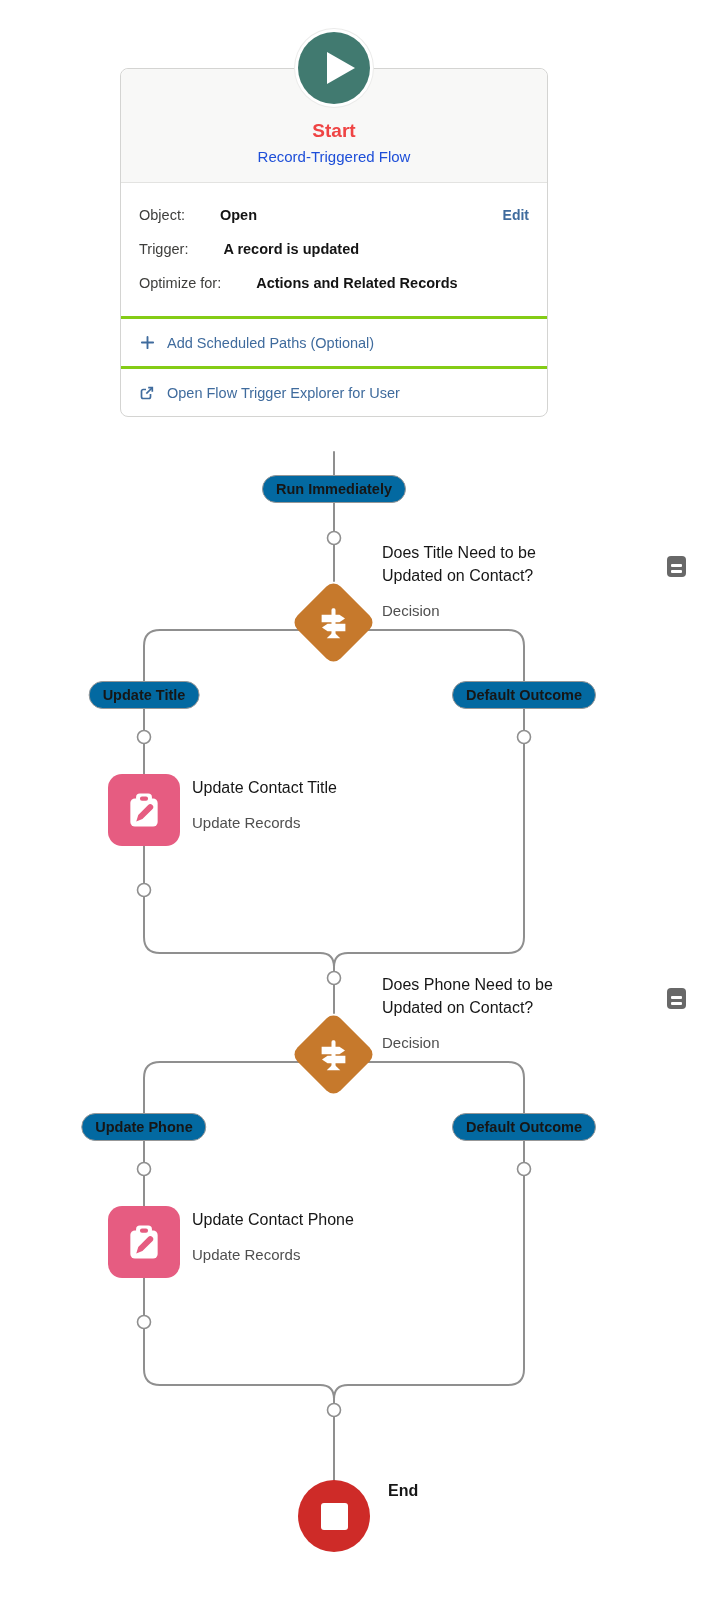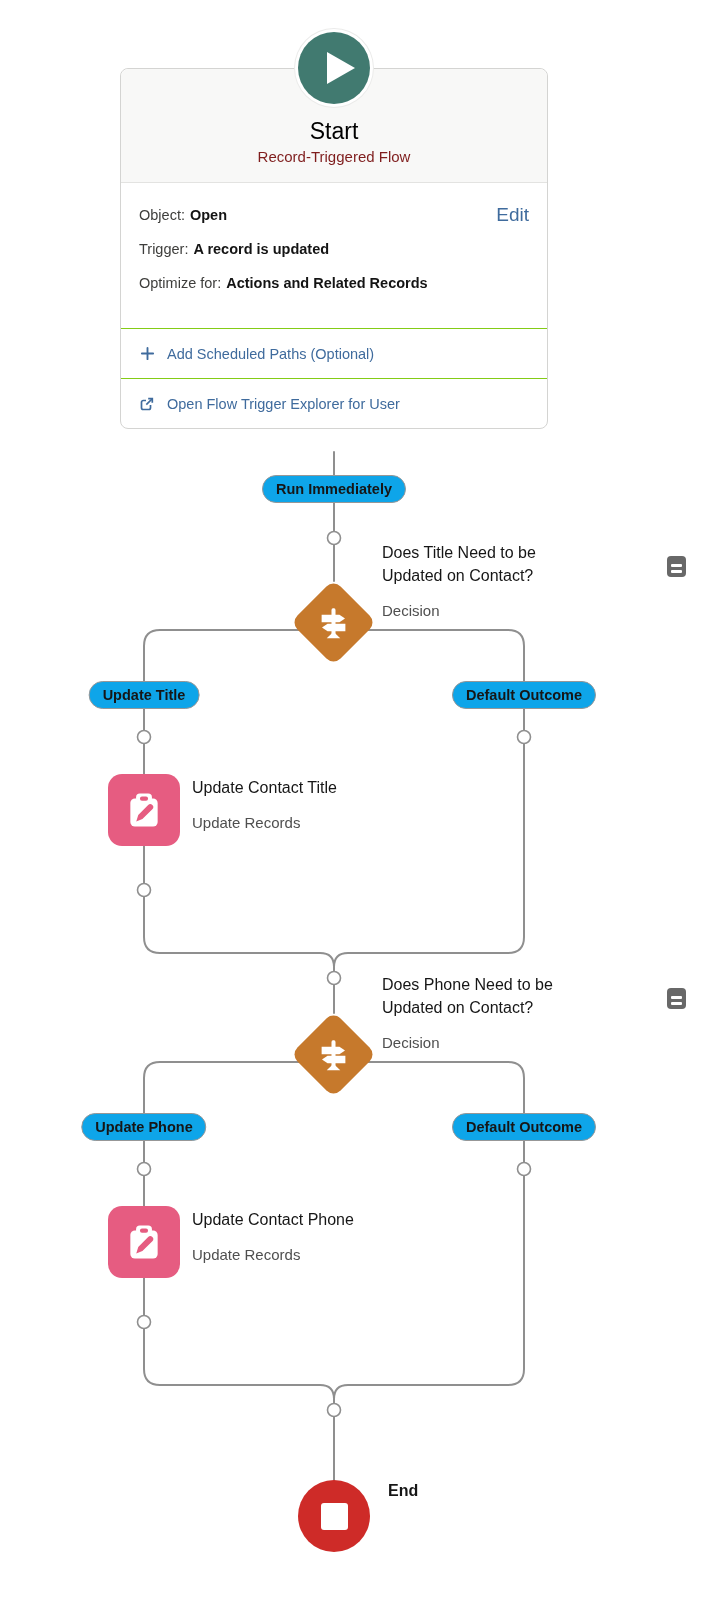--- a/index.html
+++ b/index.html
@@ -7,41 +7,41 @@
           font-family:"Liberation Sans",sans-serif;color:#1a1a1a;}
 
   
   .connector-layer{position:absolute;left:0;top:0;width:711px;height:1600px;}
 
   
   .start-card{position:absolute;left:120px;top:68px;width:428px;background:#fff;
               border:1px solid #d4d4d2;border-radius:8px;box-sizing:border-box;}
   .start-head{background:#f8f8f7;border-bottom:1px solid #e3e3e1;border-radius:8px 8px 0 0;
               text-align:center;padding:50px 0 16px 0;}
-  .start-title{font-size:23px;font-weight:400;color:#000000;line-height:24px;}
-  .start-subtitle{font-size:15px;color:#7f1d1d;line-height:19px;margin-top:4px;}
+  .start-title{font-size:19px;font-weight:700;color:#ef4444;line-height:24px;}
+  .start-subtitle{font-size:15px;color:#1d4ed8;line-height:19px;margin-top:4px;}
   .start-body{padding:22px 18px 23px 18px;}
-  .card-row{display:flex;align-items:center;font-size:14.5px;line-height:20px;margin-bottom:14px;}
-  .card-row:last-child{margin-bottom:12px;}
+  .card-row{display:flex;align-items:center;font-size:14.5px;line-height:20px;margin-bottom:14px;gap:30px;}
+  .card-row:last-child{margin-bottom:0;}
   .row-label{color:#3e3e3c;}
   .row-value{color:#141414;font-weight:bold;margin-left:5px;}
-  .edit-link{margin-left:auto;color:#3f6b9d;text-decoration:none;cursor:pointer;font-size:19px;}
-  .link-row{height:50px;box-sizing:border-box;border-top:1px solid #84cc16;display:flex;
+  .edit-link{margin-left:auto;color:#3f6b9d;text-decoration:none;cursor:pointer;font-size:14px;font-weight:bold;}
+  .link-row{height:50px;box-sizing:border-box;border-top:3px solid #84cc16;display:flex;
             align-items:center;gap:12px;padding-left:18px;color:#3f6b9d;font-size:14.5px;cursor:pointer;}
   .link-row:last-child{border-radius:0 0 8px 8px;}
   .link-icon{display:flex;align-items:center;justify-content:center;width:16px;height:16px;}
 
   
   .start-circle{position:absolute;left:298px;top:32px;width:72px;height:72px;border-radius:50%;
                 background:#417a70;box-shadow:0 0 0 3px #fff,0 0 0 4px #ebebea;
                 display:flex;align-items:center;justify-content:center;cursor:pointer;}
 
   
   .pill{position:absolute;transform:translateX(-50%);height:28px;line-height:26px;box-sizing:border-box;
-        border:1px solid #979797;border-radius:14px;background:#0ea5e9;padding:0 13px;
+        border:1px solid #979797;border-radius:14px;background:#0369a1;padding:0 13px;
         font-weight:bold;font-size:14.5px;color:#161616;white-space:nowrap;}
   .p-run{left:334px;top:475px;}
   .p-d1-left{left:144px;top:681px;}
   .p-d1-right{left:524px;top:681px;}
   .p-d2-left{left:144px;top:1113px;}
   .p-d2-right{left:524px;top:1113px;}
 
   
   .diamond{position:absolute;width:61px;height:61px;border-radius:10px;background:#c6792c;
            transform:rotate(45deg);display:flex;align-items:center;justify-content:center;cursor:pointer;}

